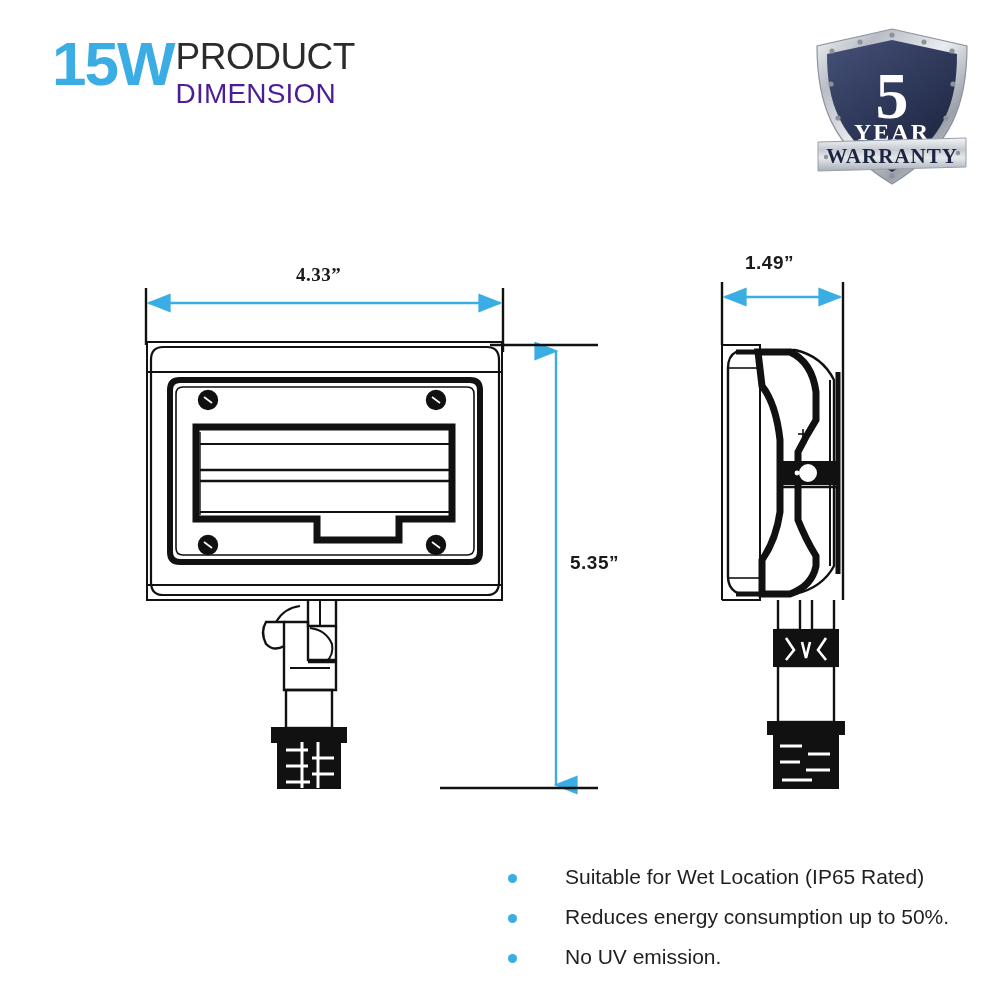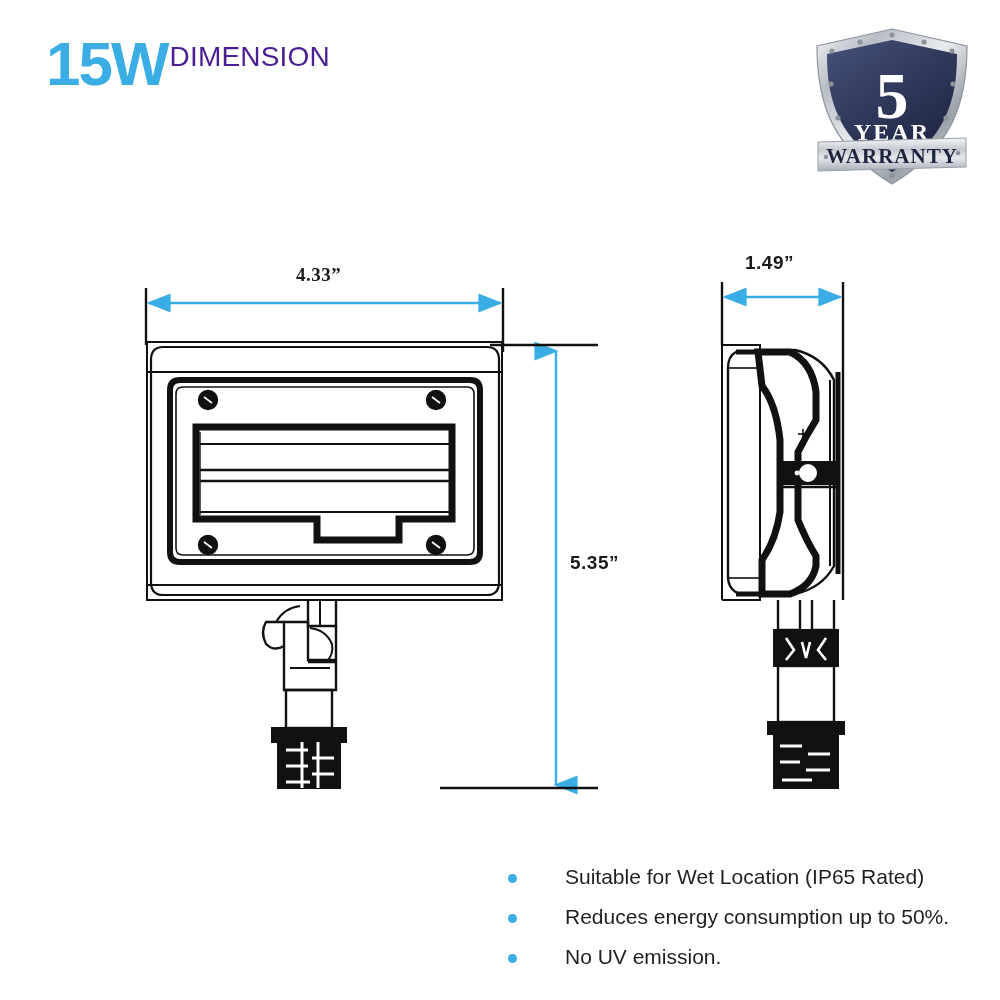--- a/index.html
+++ b/index.html
@@ -6,21 +6,21 @@
   body{
     width:1000px;height:1000px;
     background:#ffffff;
     font-family:"Liberation Sans", sans-serif;
     position:relative;
     overflow:hidden;
   }
   .page{position:absolute;inset:0;}
 
   
-  .header{position:absolute;left:46px;top:36px;display:flex;align-items:flex-start;}
+  .header{position:absolute;left:52px;top:36px;display:flex;align-items:flex-start;}
   .watt{
     font-size:62px;font-weight:700;line-height:56px;
     color:#3bade5;letter-spacing:-2px;
     font-family:"Liberation Sans", sans-serif;
   }
   .htext{display:flex;flex-direction:column;margin-left:2px;margin-top:2px;}
   .hl1{font-size:37px;line-height:37px;color:#2b2b2b;letter-spacing:-0.5px;}
   .hl2{font-size:28px;line-height:32px;color:#4c1d95;letter-spacing:0.2px;margin-top:3px;}
 
   
@@ -46,20 +46,21 @@
   .btext{font-size:21px;color:#1f1f1f;line-height:26px;}
 </style>
 </head>
 <body>
 
 <div class="page">
 
   <div class="header">
     <div class="watt">15W</div>
     <div class="htext">
+      <div class="hl1">PRODUCT</div>
       <div class="hl2">DIMENSION</div>
     </div>
   </div>
 
   <div class="badge">
     <svg width="160" height="165" viewBox="0 0 160 165">
       <defs>
         <linearGradient id="metal" x1="0" y1="0" x2="1" y2="1">
           <stop offset="0%" stop-color="#f2f4f6"></stop>
           <stop offset="22%" stop-color="#b9bec6"></stop>

